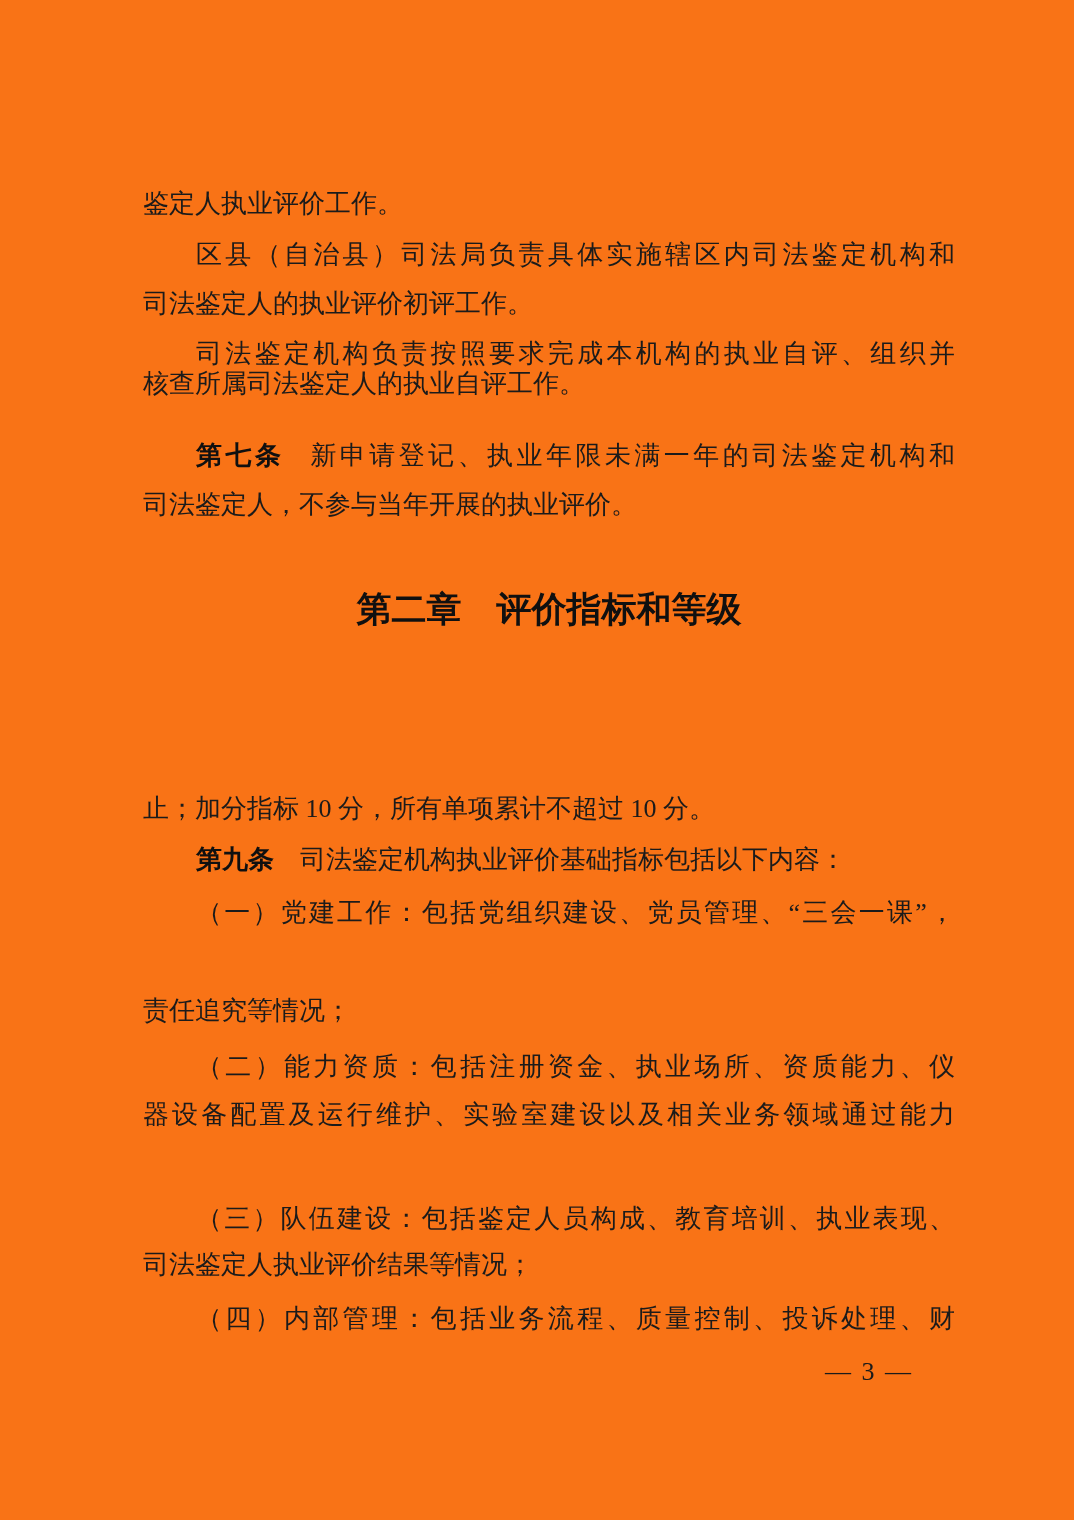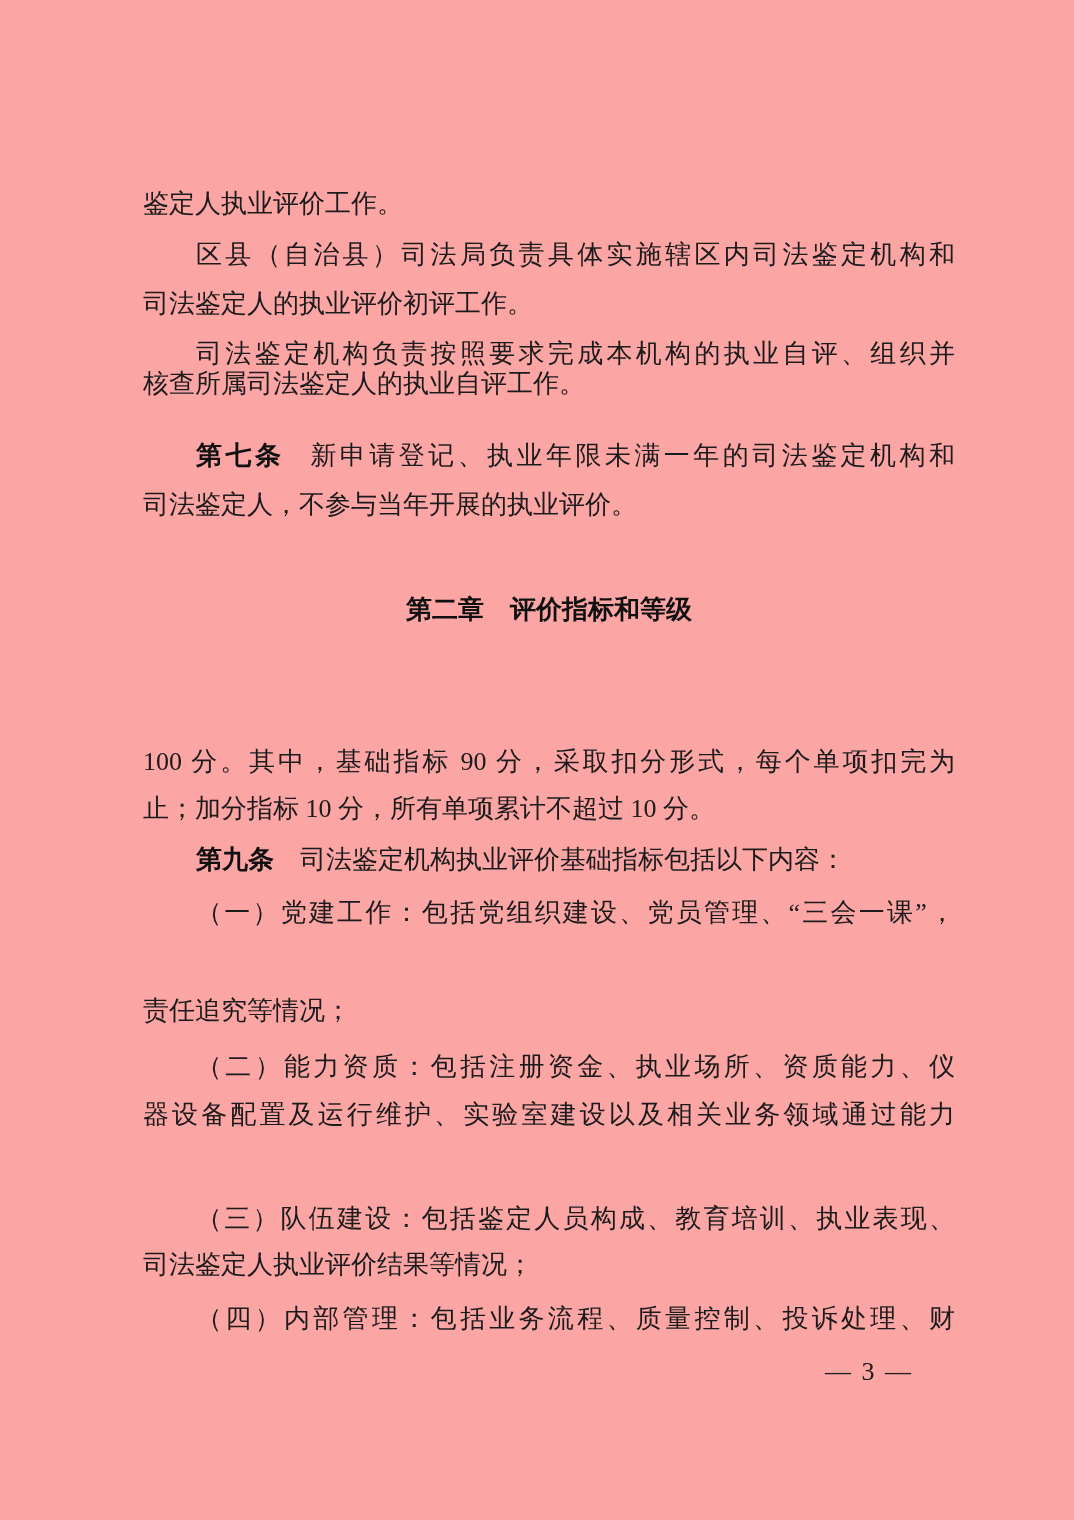--- a/index.html
+++ b/index.html
@@ -2,21 +2,21 @@
 <html><head>
 <meta charset="utf-8">
 <style>
   * { box-sizing: border-box; }
   html, body { margin: 0; padding: 0; background: #ffffff; }
 
   .page {
     position: relative;
     width: 1074px;
     height: 1520px;
-    background: #fca5a5;
+    background: #f97316;
     overflow: hidden;
     font-family: "Liberation Serif", "DejaVu Serif", serif;
     color: #1b1b1b;
   }
 
   .line {
     position: absolute;
     left: 143px;
     width: 812px;
     height: 40px;
@@ -42,21 +42,21 @@
 
   .chapter {
     position: absolute;
     top: 589px;
     left: 143px;
     width: 812px;
     margin: 0;
     text-align: center;
     font-family: "Liberation Sans", "DejaVu Sans", sans-serif;
     font-weight: 700;
-    font-size: 26px;
+    font-size: 35px;
     line-height: 40px;
     color: #101010;
   }
 
   .page-number {
     position: absolute;
     top: 1352px;
     left: 143px;
     width: 770px;
     height: 40px;
@@ -96,23 +96,20 @@
     <span class="lead">第七条</span><span>新申请登记、执业年限未满一年的司法鉴定机构和</span>
   </div>
 
   <div class="line" style="top:485px">
     <span>司法鉴定人，不参与当年开展的执业评价。</span>
   </div>
 
   <h2 class="chapter">第二章　评价指标和等级</h2>
 
 
-  <div class="line fill" style="top:742px">
-    <span>100 分。其中，基础指标 90 分，采取扣分形式，每个单项扣完为</span>
-  </div>
 
   <div class="line" style="top:789px">
     <span>止；加分指标 10 分，所有单项累计不超过 10 分。</span>
   </div>
 
   <div class="line indent fill" style="top:893px">
     <span>（一）党建工作：包括党组织建设、党员管理、“三会一课”，</span>
   </div>
 
   <div class="line indent" style="top:839px">

